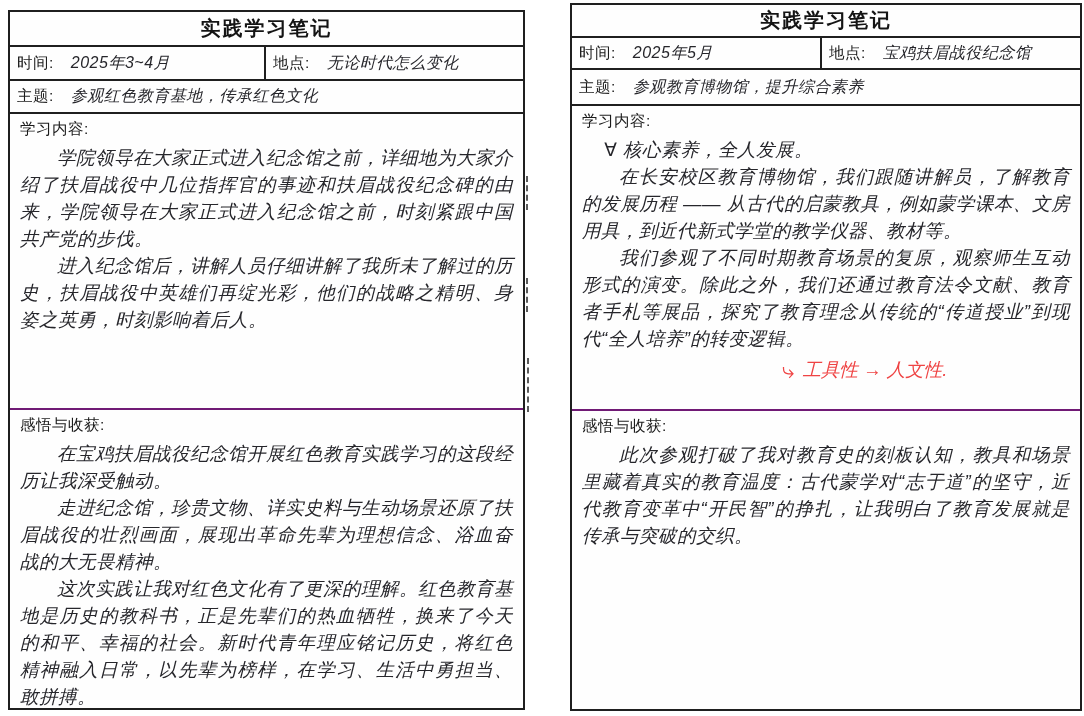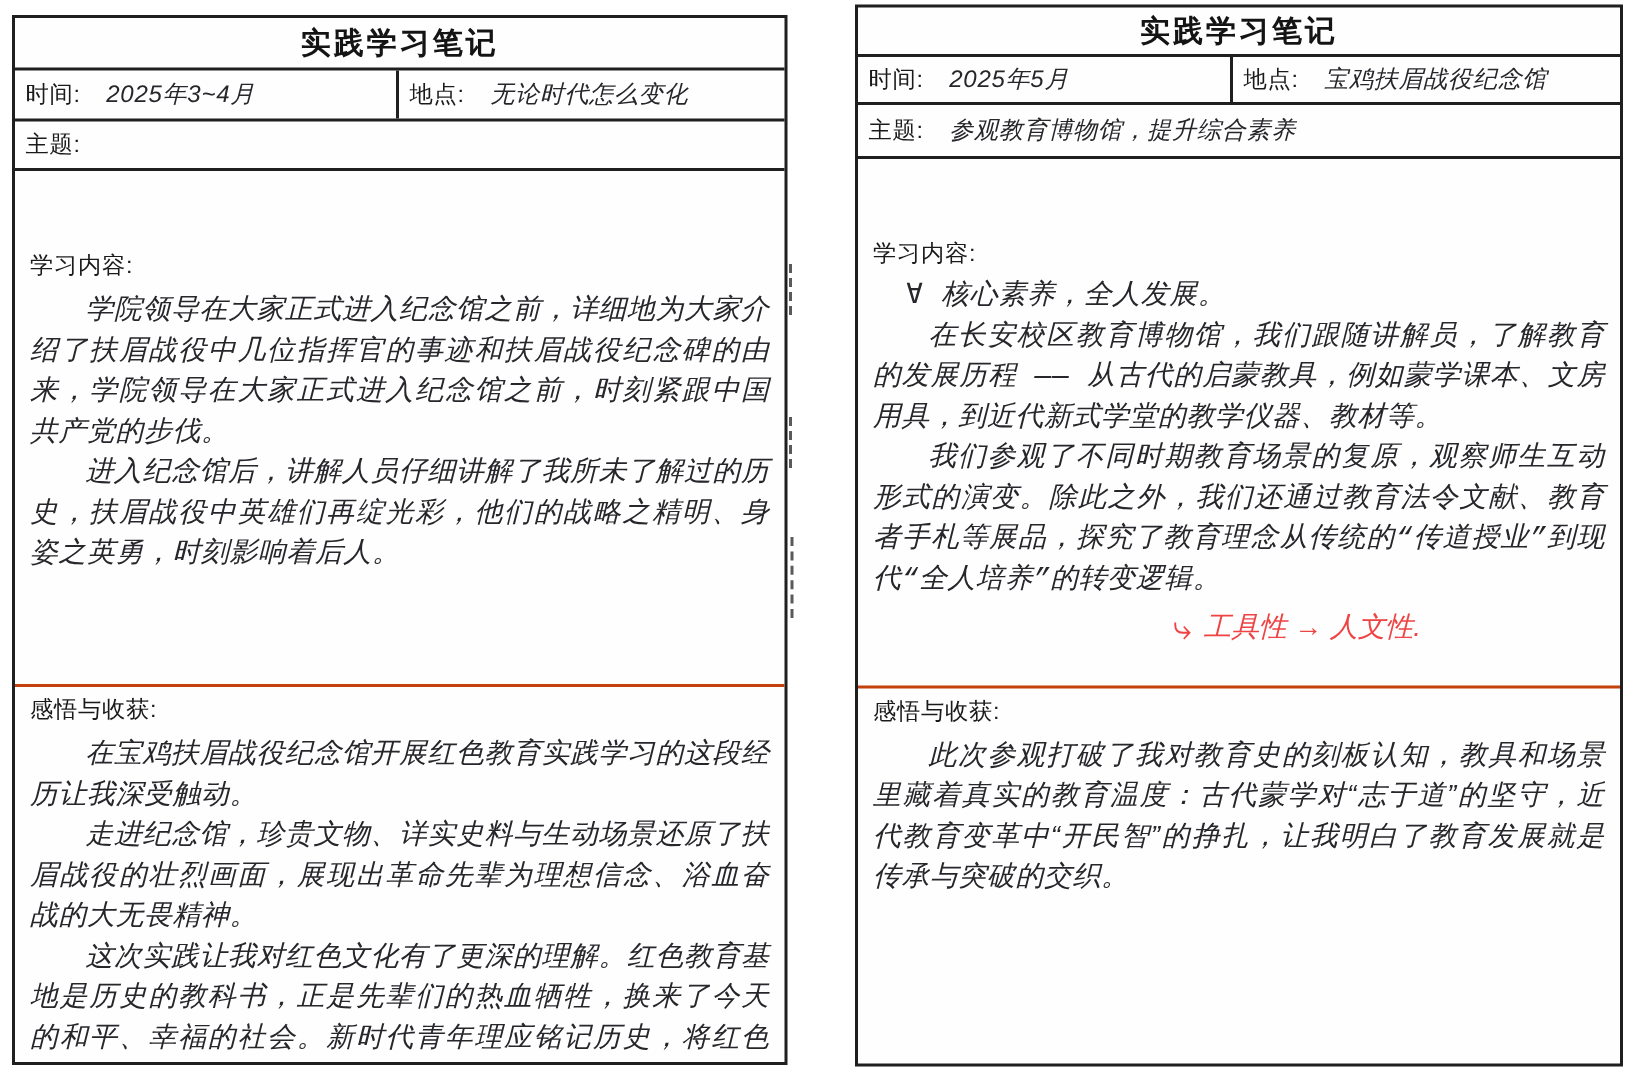--- a/index.html
+++ b/index.html
@@ -51,21 +51,21 @@
     padding:0 0 0 7px;box-sizing:border-box;
     flex:0 0 auto;overflow:hidden;white-space:nowrap;
   }
   .form-left .topic-row{height:33px;}
   .form-right .topic-row{height:36px;}
 
   .section{
     padding:5px 10px 0 10px;box-sizing:border-box;
     overflow:hidden;
   }
-  .section-learning{border-bottom:2px solid #c2410c;flex:0 0 auto;margin-top:48px;}
+  .section-learning{border-bottom:2px solid #701a75;flex:0 0 auto;}
   .form-left .section-learning{height:296px;}
   .form-right .section-learning{height:305px;}
   .section-reflection{flex:1 1 auto;}
 
   .plabel{
     font-size:15.5px;color:#1a1a1a;letter-spacing:0.5px;
     flex:0 0 auto;
   }
   .section .plabel{display:block;margin-bottom:4px;}
 
@@ -77,21 +77,21 @@
   }
   .meta-cell .hand,.topic-row .hand{
     margin-left:17px;font-size:16px;white-space:nowrap;
   }
   p.hand{
     margin:0;
     text-indent:2em;
     line-height:27px;
     text-align:justify;
   }
-  .form-right .section-learning p.hand{line-height:27px;font-family:Liberation Mono, monospace;}
+  .form-right .section-learning p.hand{line-height:27px;}
   p.hand.lead{text-indent:1.2em;line-height:25px;}
 
   .annotation-line{
     margin:4px 0 0 41%;
     font-size:18.5px;font-style:italic;color:#ef4444;
     white-space:nowrap;
   }
   .annotation-line .arrow{
     display:inline-block;
     font-size:22px;font-style:normal;
@@ -121,20 +121,21 @@
         <span class="plabel">时间:</span>
         <span class="hand">2025年3~4月</span>
       </div>
       <div class="meta-cell cell-location">
         <span class="plabel">地点:</span>
         <span class="hand">无论时代怎么变化</span>
       </div>
     </div>
     <div class="topic-row">
       <span class="plabel">主题:</span>
+      <span class="hand">参观红色教育基地，传承红色文化</span>
     </div>
     <div class="section section-learning">
       <span class="plabel">学习内容:</span>
       <p class="hand">学院领导在大家正式进入纪念馆之前，详细地为大家介绍了扶眉战役中几位指挥官的事迹和扶眉战役纪念碑的由来，学院领导在大家正式进入纪念馆之前，时刻紧跟中国共产党的步伐。</p>
       <p class="hand">进入纪念馆后，讲解人员仔细讲解了我所未了解过的历史，扶眉战役中英雄们再绽光彩，他们的战略之精明、身姿之英勇，时刻影响着后人。</p>
     </div>
     <div class="section section-reflection">
       <span class="plabel">感悟与收获:</span>
       <p class="hand">在宝鸡扶眉战役纪念馆开展红色教育实践学习的这段经历让我深受触动。</p>
       <p class="hand">走进纪念馆，珍贵文物、详实史料与生动场景还原了扶眉战役的壮烈画面，展现出革命先辈为理想信念、浴血奋战的大无畏精神。</p>

